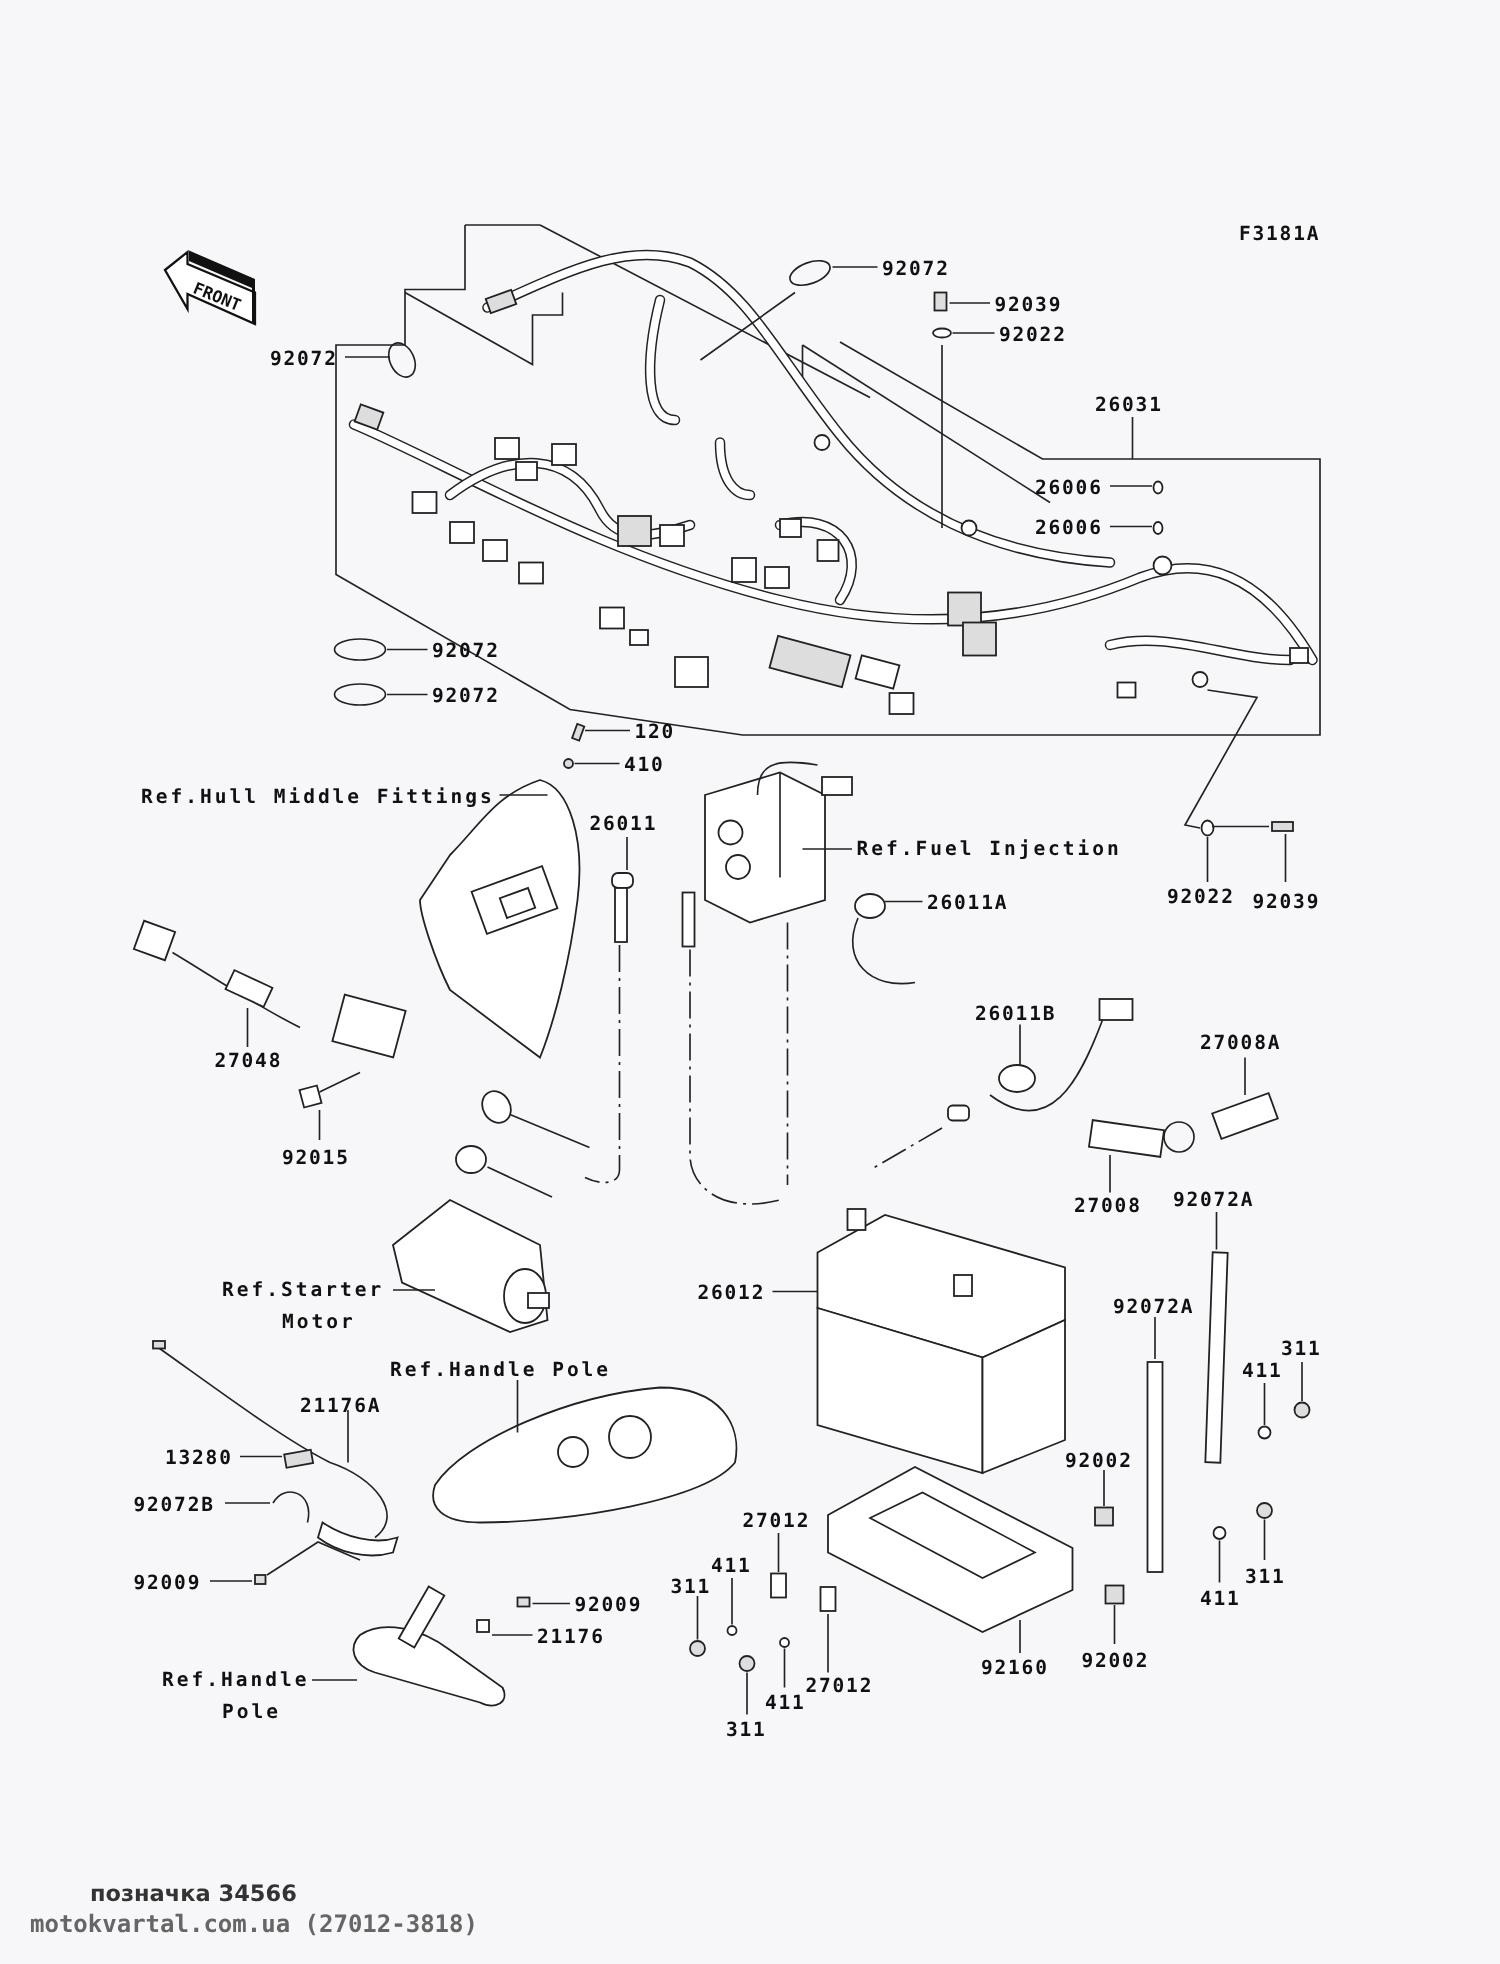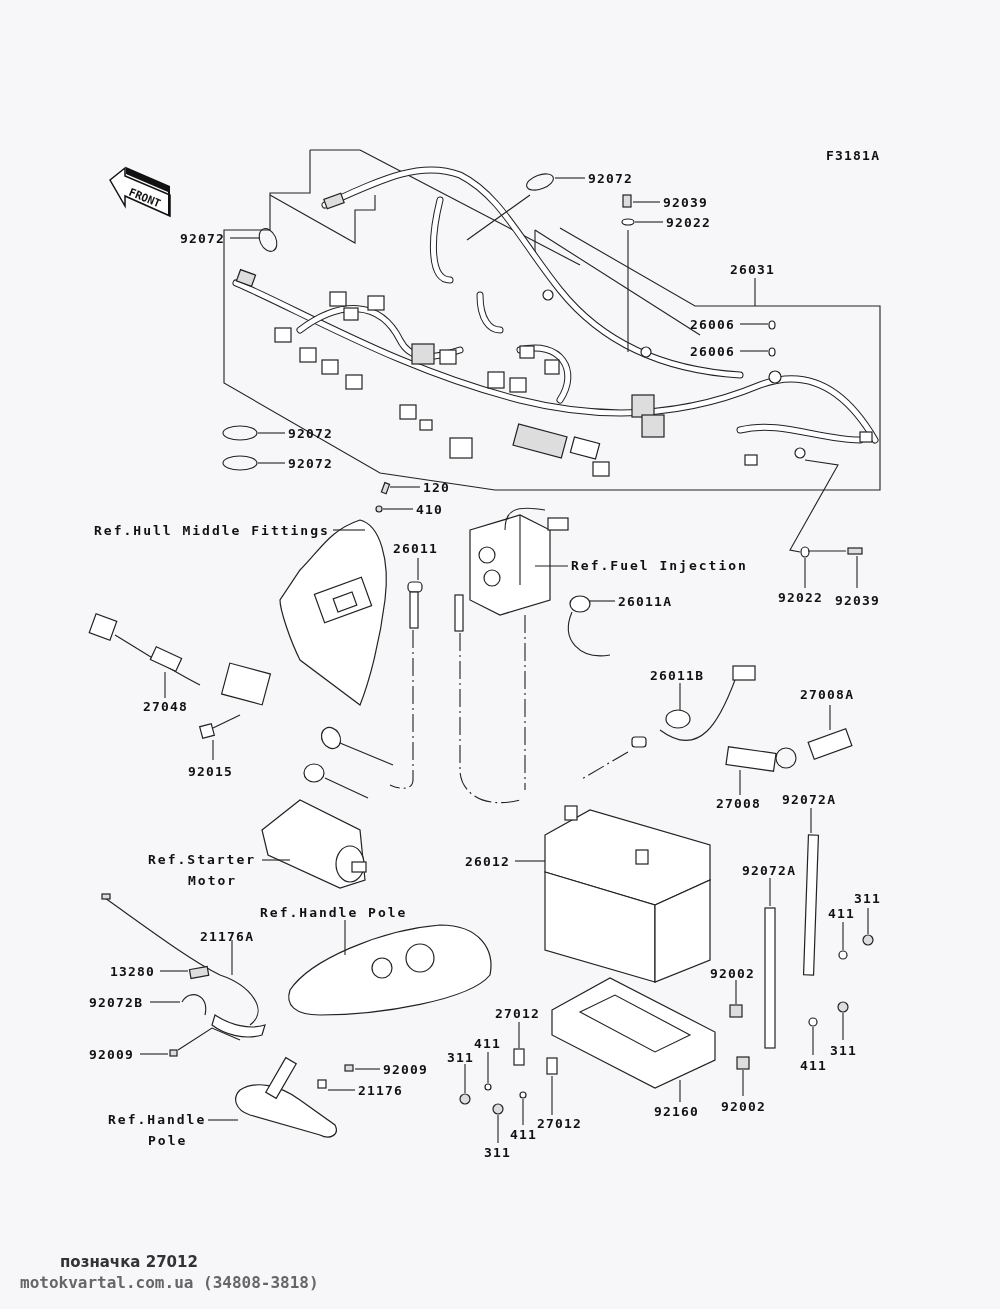--- a/index.html
+++ b/index.html
@@ -381,14 +381,14 @@
     <text class="lbl" x="510" y="1139">411</text>
   </g>
   <g>
     <circle class="partf" cx="498" cy="1109" r="5"></circle>
     <line class="ln" x1="498" y1="1115" x2="498" y2="1143"></line>
     <text class="lbl" x="484" y="1157">311</text>
   </g>
 
 </svg>
 
-<div class="footer1">позначка 27012</div>
-<div class="footer2">motokvartal.com.ua (34808-3818)</div>
+<div class="footer1">позначка 34566</div>
+<div class="footer2">motokvartal.com.ua (27012-3818)</div>
 
 </body></html>

